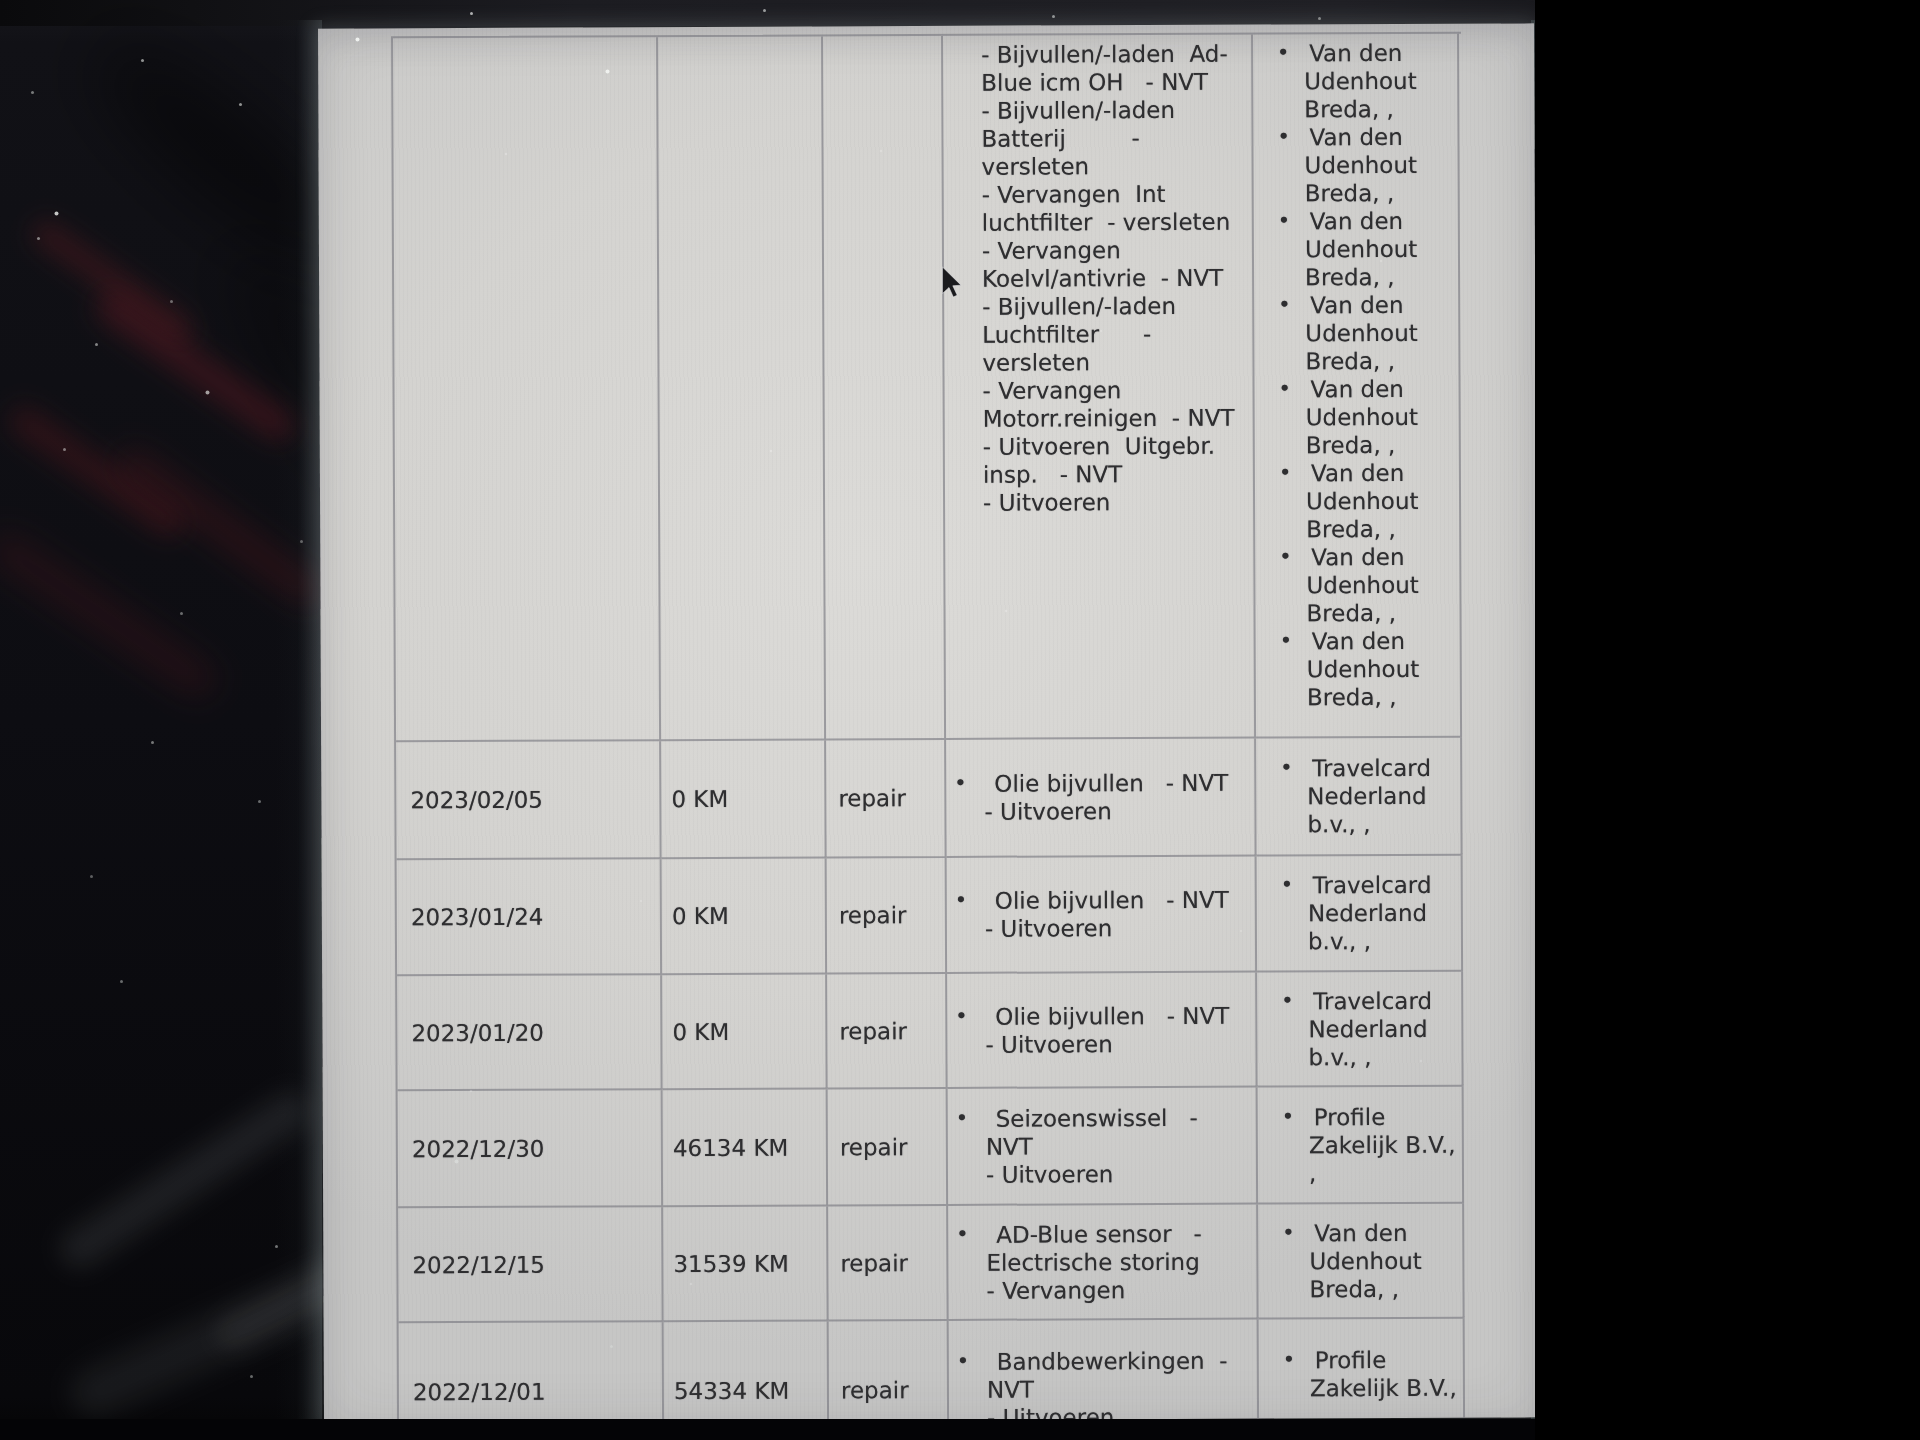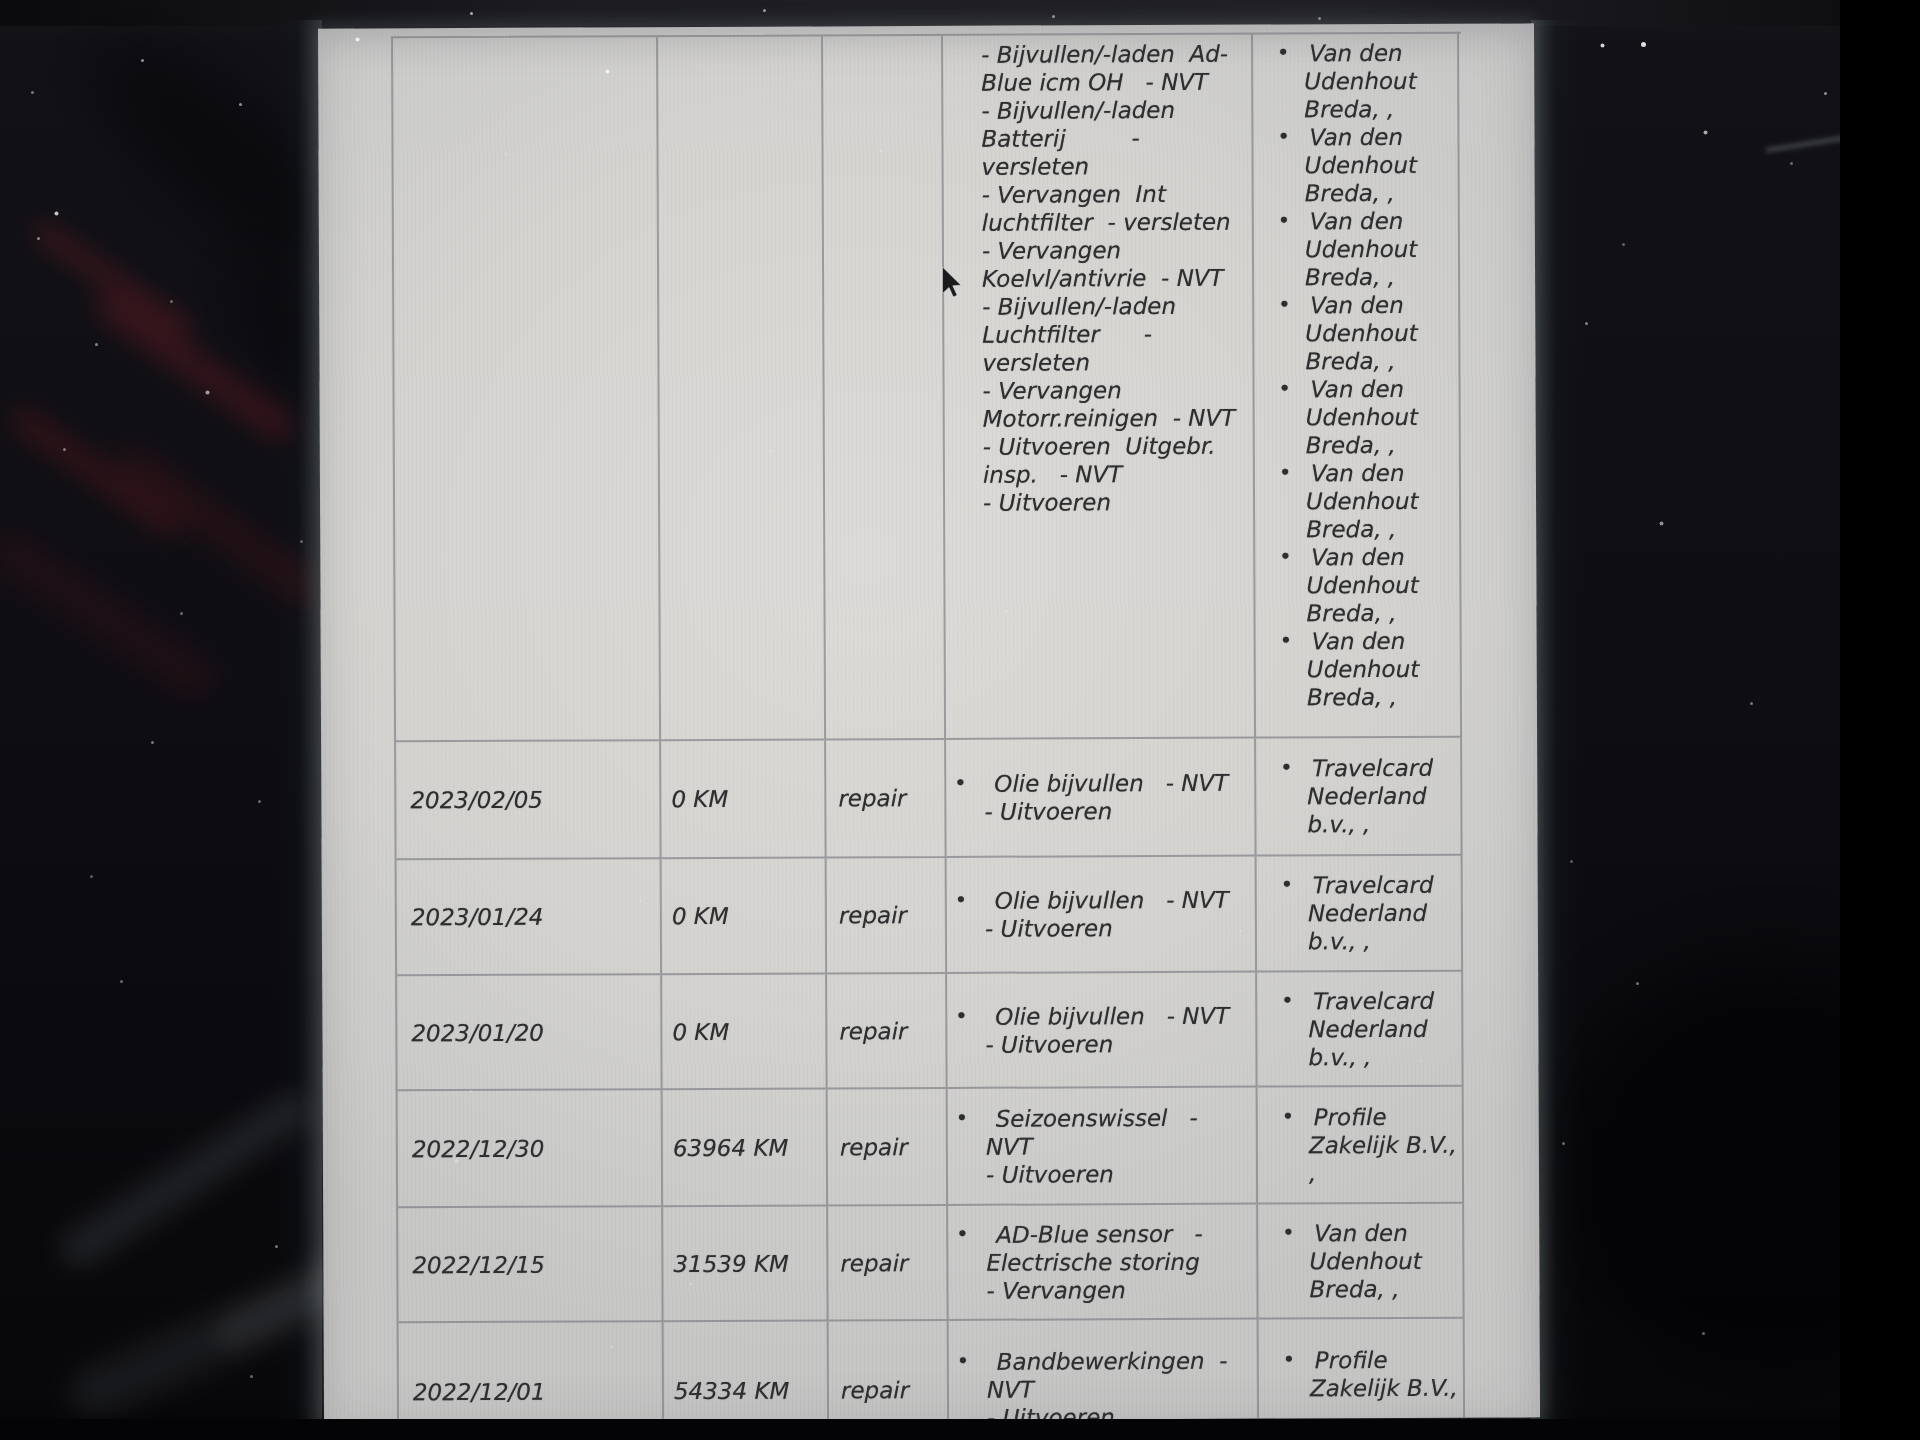--- a/index.html
+++ b/index.html
@@ -1,22 +1,21 @@
 <!DOCTYPE html>
 <html><head>
 <meta charset="utf-8">
 <style>
   html,body{margin:0;padding:0;background:#000;}
   .photo{
-    position:relative; width:1840px; height:1440px; overflow:hidden;
+    position:relative; width:1535px; height:1440px; overflow:hidden;
     background:
       radial-gradient(ellipse 900px 700px at 930px 700px, rgba(70,75,82,0.30), rgba(0,0,0,0) 70%),
       linear-gradient(180deg,#17171c 0%, #111116 3%, #0d0d12 50%, #08080b 97%, #040405 100%);
     font-family:"DejaVu Sans","Liberation Sans",sans-serif;
-    font-style:italic;
   }
   
   .band-top{position:absolute;left:0;top:0;width:1920px;height:26px;
     background:linear-gradient(90deg,#0a0a0c,#1c1c21 30%,#202025 70%,#0c0c0f);}
   .band-bottom{position:absolute;left:0;top:1419px;width:1920px;height:21px;background:#040406;}
   .blob{position:absolute;border-radius:50%;filter:blur(34px);}
   .blob.right-shadow{left:1560px;top:960px;width:430px;height:420px;background:rgba(0,0,2,0.55);}
   .blob.tl-branch1{left:60px;top:110px;width:330px;height:90px;background:rgba(0,0,0,0.45);transform:rotate(40deg);}
   .blob.tl-branch2{left:160px;top:360px;width:360px;height:70px;background:rgba(0,0,0,0.40);transform:rotate(55deg);}
   .streak{position:absolute;border-radius:30px;}
@@ -237,21 +236,21 @@
                 <div class="dline">- Uitvoeren</div>
               </div>
             </div><div class="c vendor">
               <div class="v-item">
                 <span class="bullet">•</span>
                 <div class="vline first">Travelcard</div>
                 <div class="vline">Nederland</div>
                 <div class="vline">b.v., ,</div>
               </div>
             </div></div>
-          <div class="row"><div class="c date">2022/12/30</div><div class="c km">63964 KM</div><div class="c type">repair</div><div class="c desc">
+          <div class="row"><div class="c date">2022/12/30</div><div class="c km">46134 KM</div><div class="c type">repair</div><div class="c desc">
               <div class="desc-item">
                 <span class="bullet">•</span>
                 <div class="dline first">Seizoenswissel   -</div>
                 <div class="dline">NVT</div>
                 <div class="dline">- Uitvoeren</div>
               </div>
             </div><div class="c vendor">
               <div class="v-item">
                 <span class="bullet">•</span>
                 <div class="vline first">Profile</div>

